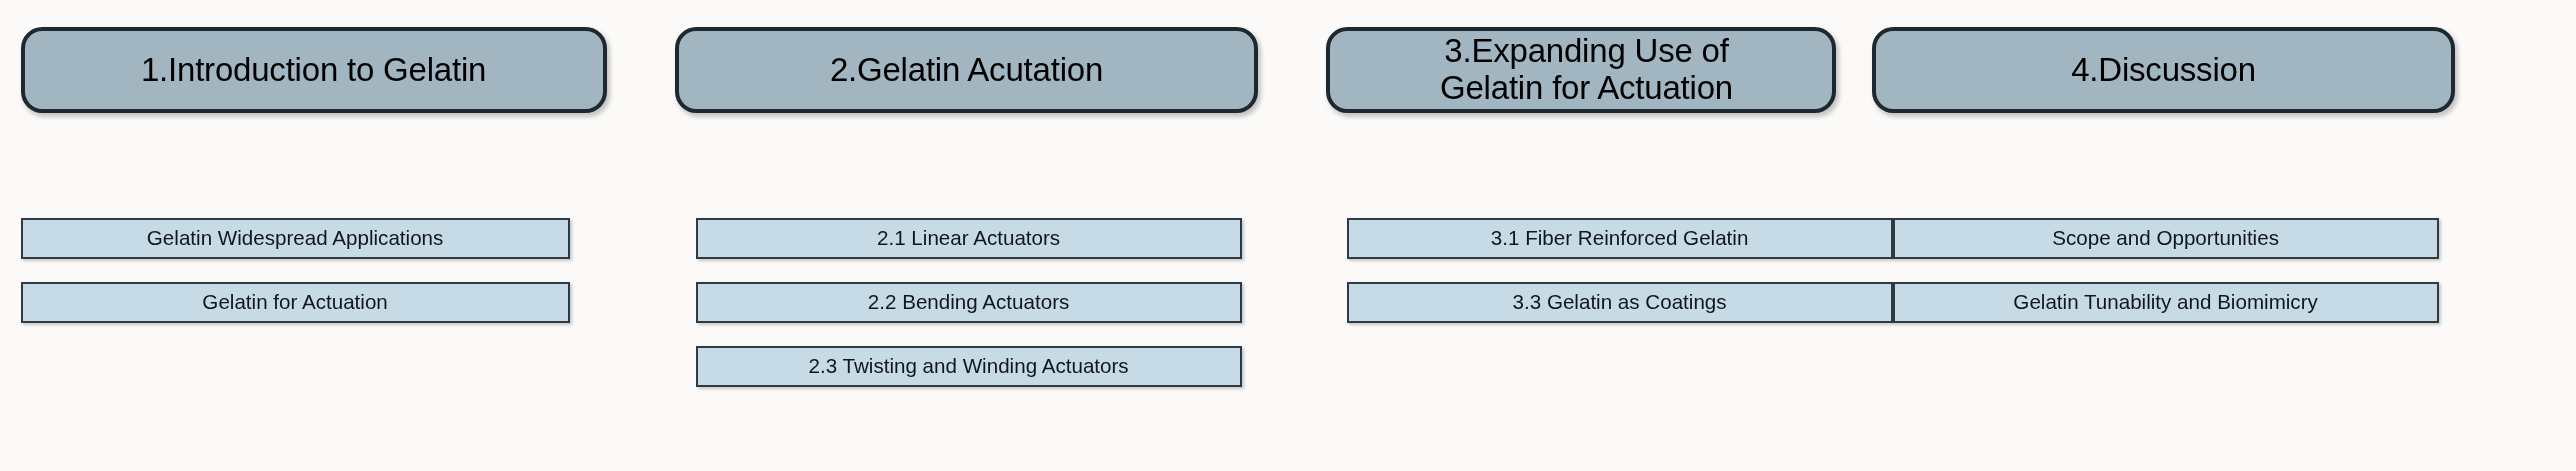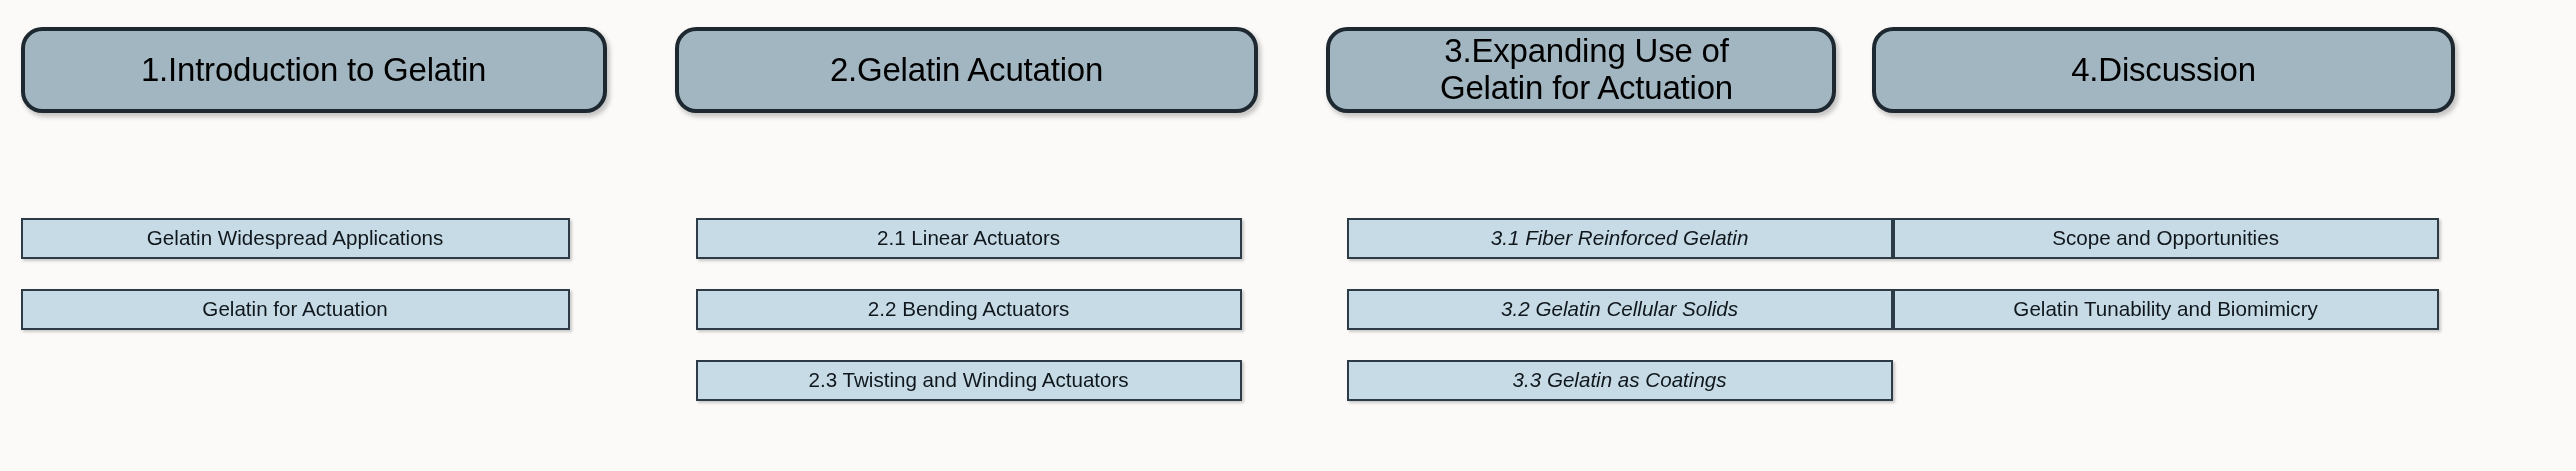--- a/index.html
+++ b/index.html
@@ -51,21 +51,21 @@
   }
   
   .sub-list {
     position: absolute;
     left: 20.6px;
     top: 218px;
   }
   .sub-box {
     box-sizing: border-box;
     height: 41px;
-    margin-bottom: 30px;
+    margin-bottom: 23px;
     border: 2.5px solid #2c3b45;
     background: #c7dbe6;
     display: flex;
     align-items: center;
     justify-content: center;
     text-align: center;
     color: #10171c;
     font-size: 20.6px;
     line-height: 1;
     box-shadow: 1.6px 1.6px 2.5px rgba(90,90,90,0.30);
@@ -83,21 +83,21 @@
   #col-1 .sub-box    { width: 549px; }
 
   #col-2 { left: 675px;  width: 586px; text-decoration: underline; }
   #col-2 .header-box { width: 583px; }
   #col-2 .sub-list   { left: 20.6px; width: 546px; }
   #col-2 .sub-box    { width: 546px; }
 
   #col-3 { left: 1326px; width: 586px; }
   #col-3 .header-box { width: 510px; padding-left: 11px; }
   #col-3 .sub-list   { left: 20.6px; width: 546px; }
-  #col-3 .sub-box    { width: 546px; font-style: italic; }
+  #col-3 .sub-box    { width: 546px; }
 
   #col-4 { left: 1872px; width: 586px; }
   #col-4 .header-box { width: 583px; }
   #col-4 .sub-list   { left: 20.6px; width: 546px; }
   #col-4 .sub-box    { width: 546px; }
 </style>
 </head>
 <body>
 
 <div id="diagram">
@@ -136,23 +136,20 @@
   <div class="column" id="col-3">
     <div class="header-box">
       <span class="htext">3.Expanding Use of
 Gelatin for Actuation</span>
     </div>
     <div class="sub-list">
       <div class="sub-box">
         <span class="stext">3.1 Fiber Reinforced Gelatin</span>
       </div>
       <div class="sub-box">
-        <span class="stext">3.2 Gelatin Cellular Solids</span>
-      </div>
-      <div class="sub-box">
         <span class="stext">3.3 Gelatin as Coatings</span>
       </div>
     </div>
   </div>
 
   <div class="column" id="col-4">
     <div class="header-box">
       <span class="htext">4.Discussion</span>
     </div>
     <div class="sub-list">

